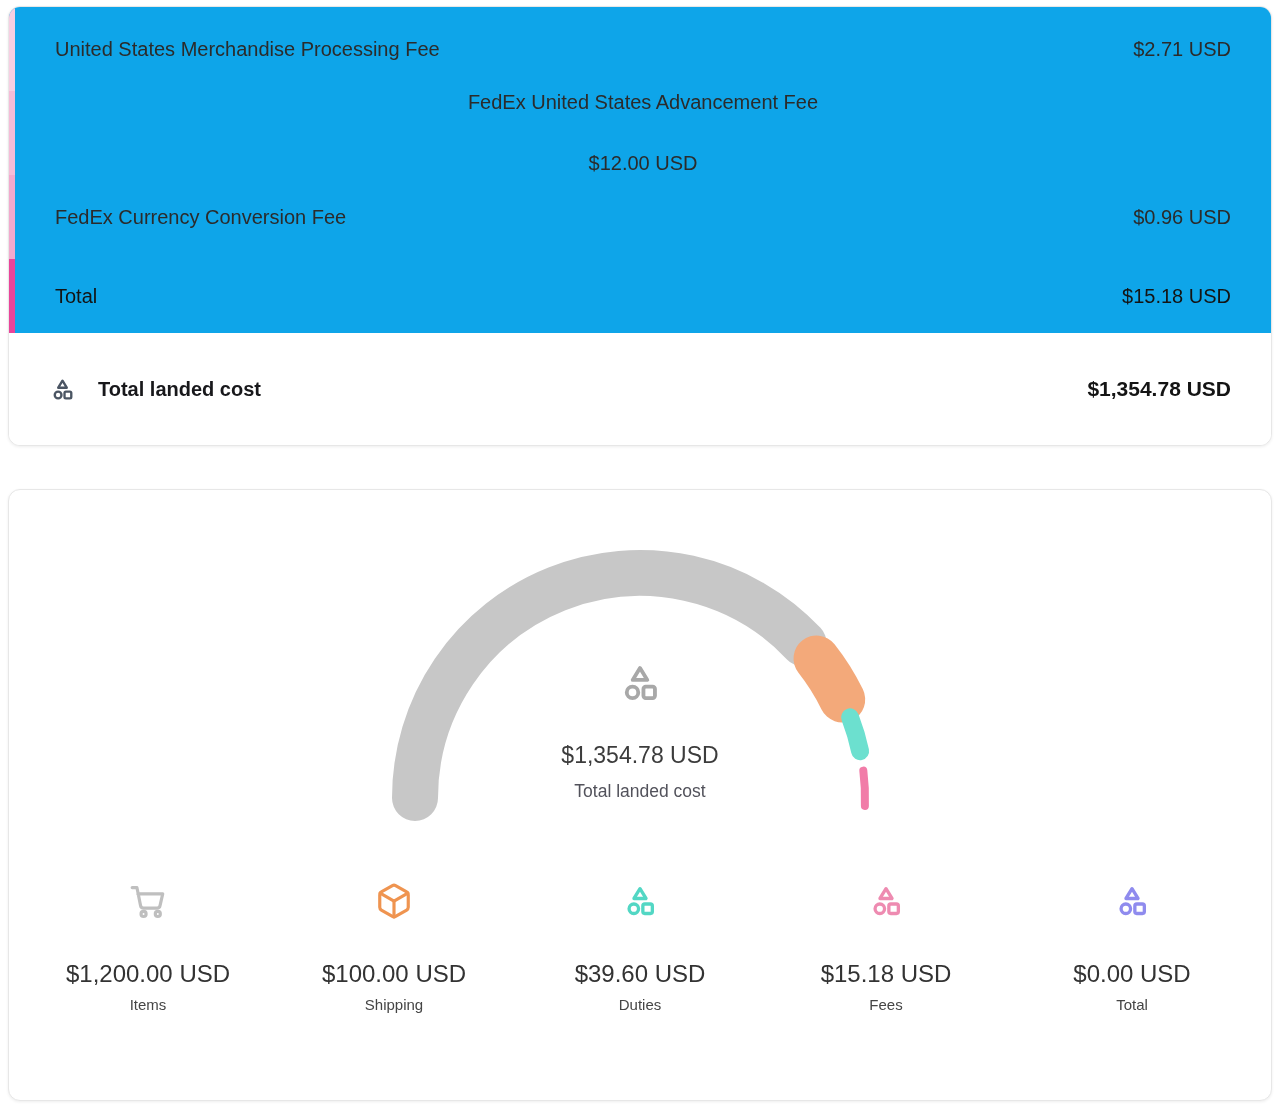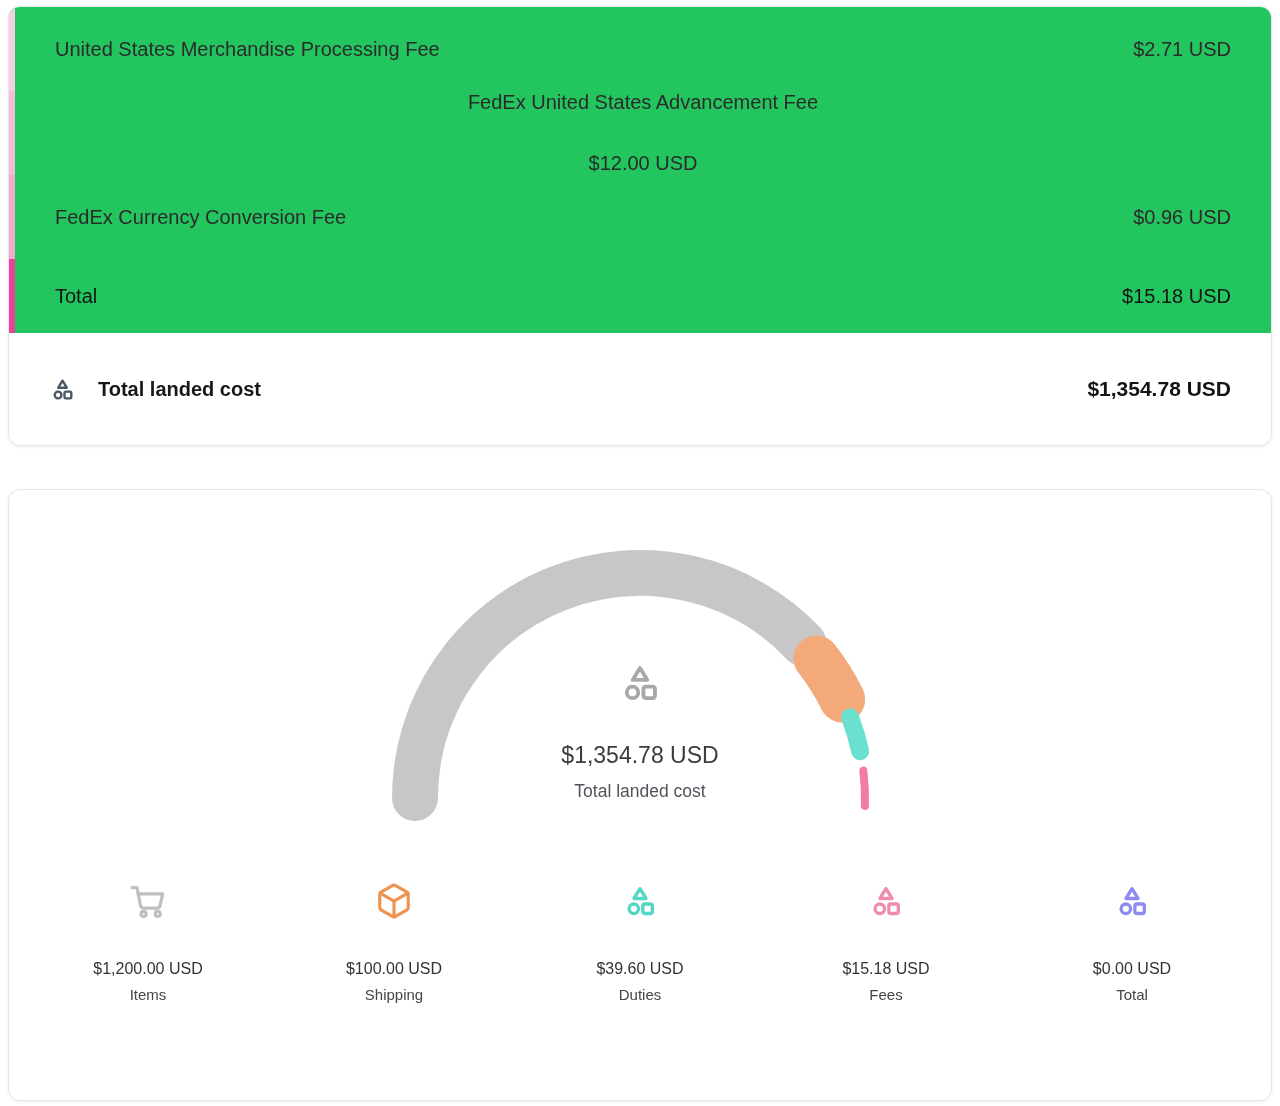--- a/index.html
+++ b/index.html
@@ -46,30 +46,30 @@
   .icon-46 { width:46px; height:46px; color:#a8a8a8; }
   .icon-38 { width:38px; height:38px; color:#bfbfbf; }
 
   .gauge-wrap { position:relative; width:560px; height:340px; margin:28px auto 0; }
   .gauge-center { position:absolute; left:0; right:0; top:142px; text-align:center; }
   .gauge-amount { margin-top:32px; font-size:23px; color:#3c3c3c; }
   .gauge-label  { margin-top:12px; font-size:17.5px; color:#52525b; }
 
   .legend { display:flex; padding:0 16px; margin-top:24px; }
   .legend-item { flex:1; text-align:center; }
-  .legend-amount { margin-top:36px; font-size:16px; color:#333333; }
+  .legend-amount { margin-top:36px; font-size:24px; color:#333333; }
   .legend-label  { margin-top:8px;  font-size:15px; color:#454545; }
 </style>
 </head>
 <body>
 
 <div class="page">
 
   <section class="card card-top">
-    <div class="fee-table" style="background: #22c55e;">
+    <div class="fee-table" style="background: #0ea5e9;">
 
       <div class="fee-row" style="border-left-color: rgb(247, 207, 226);">
         <span class="fee-label">United States Merchandise Processing Fee</span>
         <span class="fee-amount">$2.71 USD</span>
       </div>
 
       <div class="fee-row" style="border-left-color: rgb(245, 188, 215); flex-direction: column;">
         <span class="fee-label">FedEx United States Advancement Fee</span>
         <span class="fee-amount">$12.00 USD</span>
       </div>

